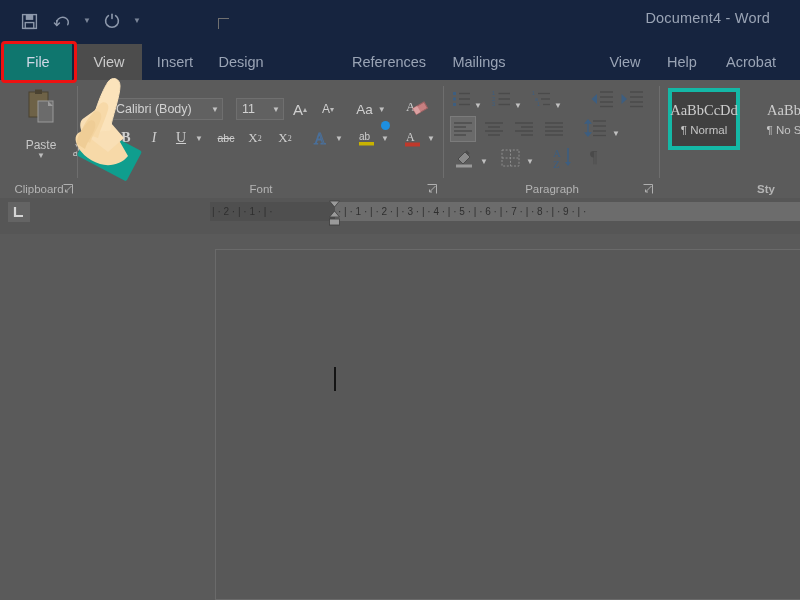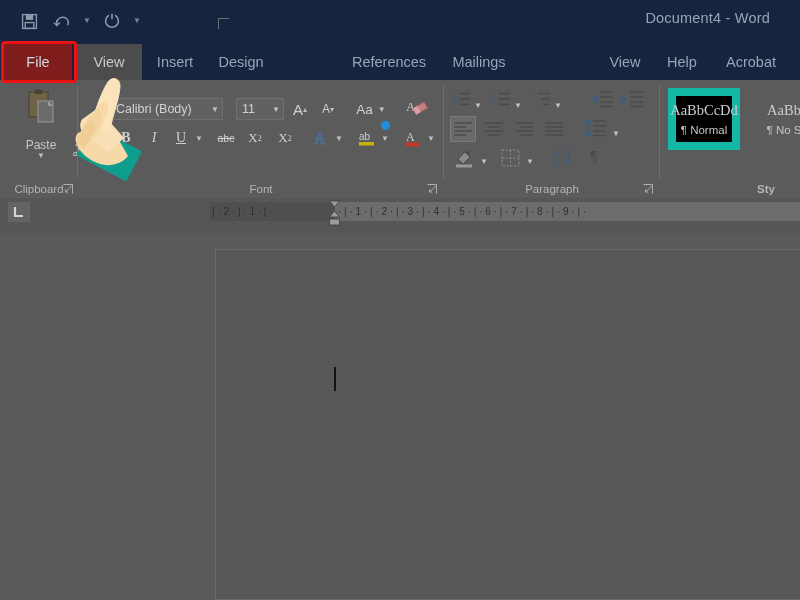--- a/index.html
+++ b/index.html
@@ -35,21 +35,21 @@
   .tabstrip{
     position:absolute;left:0;top:44px;width:800px;height:36px;
     background:#16243f;
   }
   .tab{
     position:absolute;top:0;height:36px;
     display:flex;align-items:center;justify-content:center;
     color:#9aa4b5;font-size:14.5px;white-space:nowrap;
   }
   .tab.file{
-    left:4px;width:68px;background:#7f1d1d;color:#cfd8e6;font-weight:400;
+    left:4px;width:68px;background:#0f766e;color:#cfd8e6;font-weight:400;
   }
   .tab.active{
     background:#4c4c4c;color:#c9c9c9;
   }
   .redbox{
     position:absolute;left:1px;top:41px;width:76px;height:42px;
     border:3px solid #ee1111;border-radius:4px;box-sizing:border-box;
     pointer-events:none;z-index:60;
   }
 
@@ -108,21 +108,21 @@
     position:absolute;box-sizing:border-box;
     border:1px solid #7b7b7b;background:#6a6a6a;
   }
 
   
   .styleitem{
     position:absolute;top:8px;width:72px;height:62px;box-sizing:border-box;
     display:flex;flex-direction:column;align-items:center;justify-content:center;
     border:1px solid transparent;
   }
-  .styleitem.sel{border:8px solid #14b8a6;background:#000000;}
+  .styleitem.sel{border:4px solid #14b8a6;background:#404040;}
   .st-a{color:#cdcdcd;font-size:14.5px;font-family:"Liberation Serif",serif;}
   .st-n{color:#c4c4c4;font-size:11.5px;margin-top:5px;white-space:nowrap;}
 
   
   .rulerrow{
     position:absolute;left:0;top:198px;width:800px;height:36px;background:#565656;
   }
   .tabsel{
     position:absolute;left:8px;top:4px;width:22px;height:20px;
     background:#646464;display:flex;align-items:center;justify-content:center;

